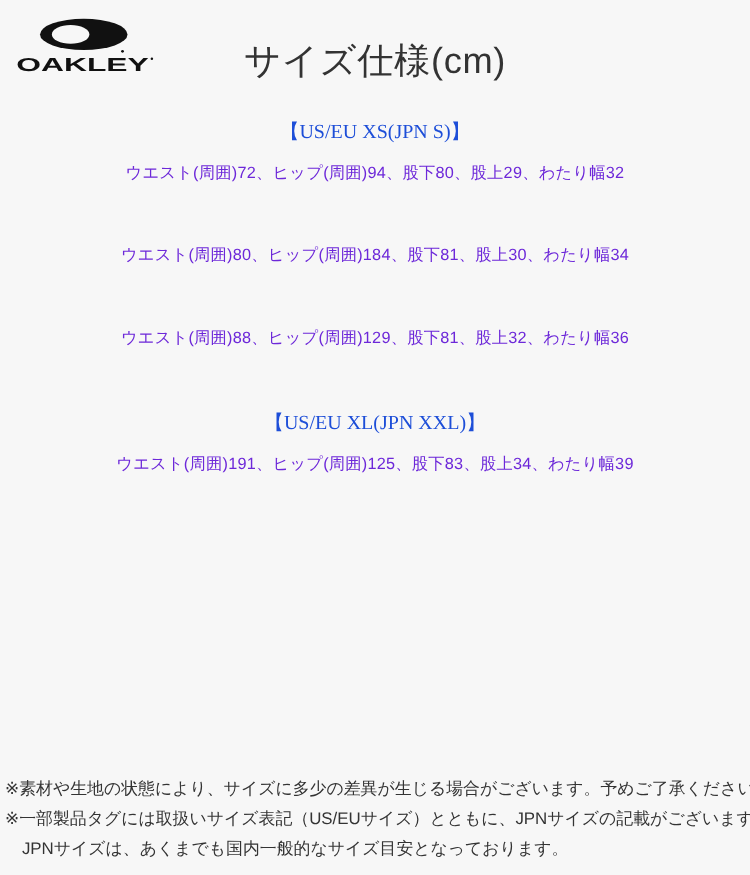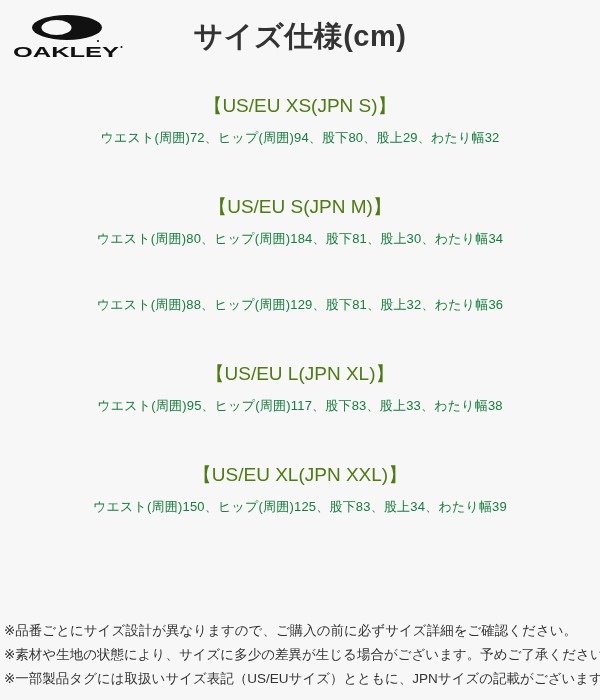--- a/index.html
+++ b/index.html
@@ -20,45 +20,46 @@
   }
   .logo {
     position: absolute;
     left: 12px;
     top: 6px;
     width: 112px;
     height: 56px;
   }
   .page-title {
     text-align: center;
-    padding-top: 16px;
+    padding-top: 29px;
     font-size: 29px;
     line-height: 40px;
-    font-weight: 700;
+    font-weight: 400;
     color: #333333;
     letter-spacing: 0.5px;
   }
   .sections {
     padding-top: 28px;
     text-align: center;
   }
   .size-section {
     margin-bottom: 48px;
   }
   .size-label {
-    font-size: 19px;
+    font-size: 16px;
     line-height: 24px;
     margin-bottom: 11px;
     font-weight: 400;
-    color: #4d7c0f;
+    color: #1d4ed8;
+    font-family: Liberation Serif, serif;
   }
   .size-detail {
     font-size: 13px;
     line-height: 18px;
-    color: #15803d;
+    color: #6d28d9;
     letter-spacing: 0.2px;
   }
   .notes {
     position: absolute;
     left: 4px;
     right: 0;
     bottom: 9px;
   }
   .note-line {
     font-size: 13.5px;
@@ -84,35 +85,30 @@
     </svg>
     <div class="page-title">サイズ仕様(cm)</div>
   </div>
 
   <div class="sections">
     <div class="size-section">
       <div class="size-label">【US/EU XS(JPN S)】</div>
       <div class="size-detail">ウエスト(周囲)72、ヒップ(周囲)94、股下80、股上29、わたり幅32</div>
     </div>
     <div class="size-section">
-      <div class="size-label">【US/EU S(JPN M)】</div>
       <div class="size-detail">ウエスト(周囲)80、ヒップ(周囲)184、股下81、股上30、わたり幅34</div>
     </div>
     <div class="size-section">
       <div class="size-detail">ウエスト(周囲)88、ヒップ(周囲)129、股下81、股上32、わたり幅36</div>
     </div>
     <div class="size-section">
-      <div class="size-label">【US/EU L(JPN XL)】</div>
-      <div class="size-detail">ウエスト(周囲)95、ヒップ(周囲)117、股下83、股上33、わたり幅38</div>
-    </div>
-    <div class="size-section">
       <div class="size-label">【US/EU XL(JPN XXL)】</div>
-      <div class="size-detail">ウエスト(周囲)150、ヒップ(周囲)125、股下83、股上34、わたり幅39</div>
+      <div class="size-detail">ウエスト(周囲)191、ヒップ(周囲)125、股下83、股上34、わたり幅39</div>
     </div>
   </div>
 
   <div class="notes">
-    <div class="note-line">※品番ごとにサイズ設計が異なりますので、ご購入の前に必ずサイズ詳細をご確認ください。</div>
     <div class="note-line">※素材や生地の状態により、サイズに多少の差異が生じる場合がございます。予めご了承ください。</div>
     <div class="note-line">※一部製品タグには取扱いサイズ表記（US/EUサイズ）とともに、JPNサイズの記載がございます。</div>
+    <div class="note-line">　JPNサイズは、あくまでも国内一般的なサイズ目安となっております。</div>
   </div>
 
 </div>
 
 </body></html>

